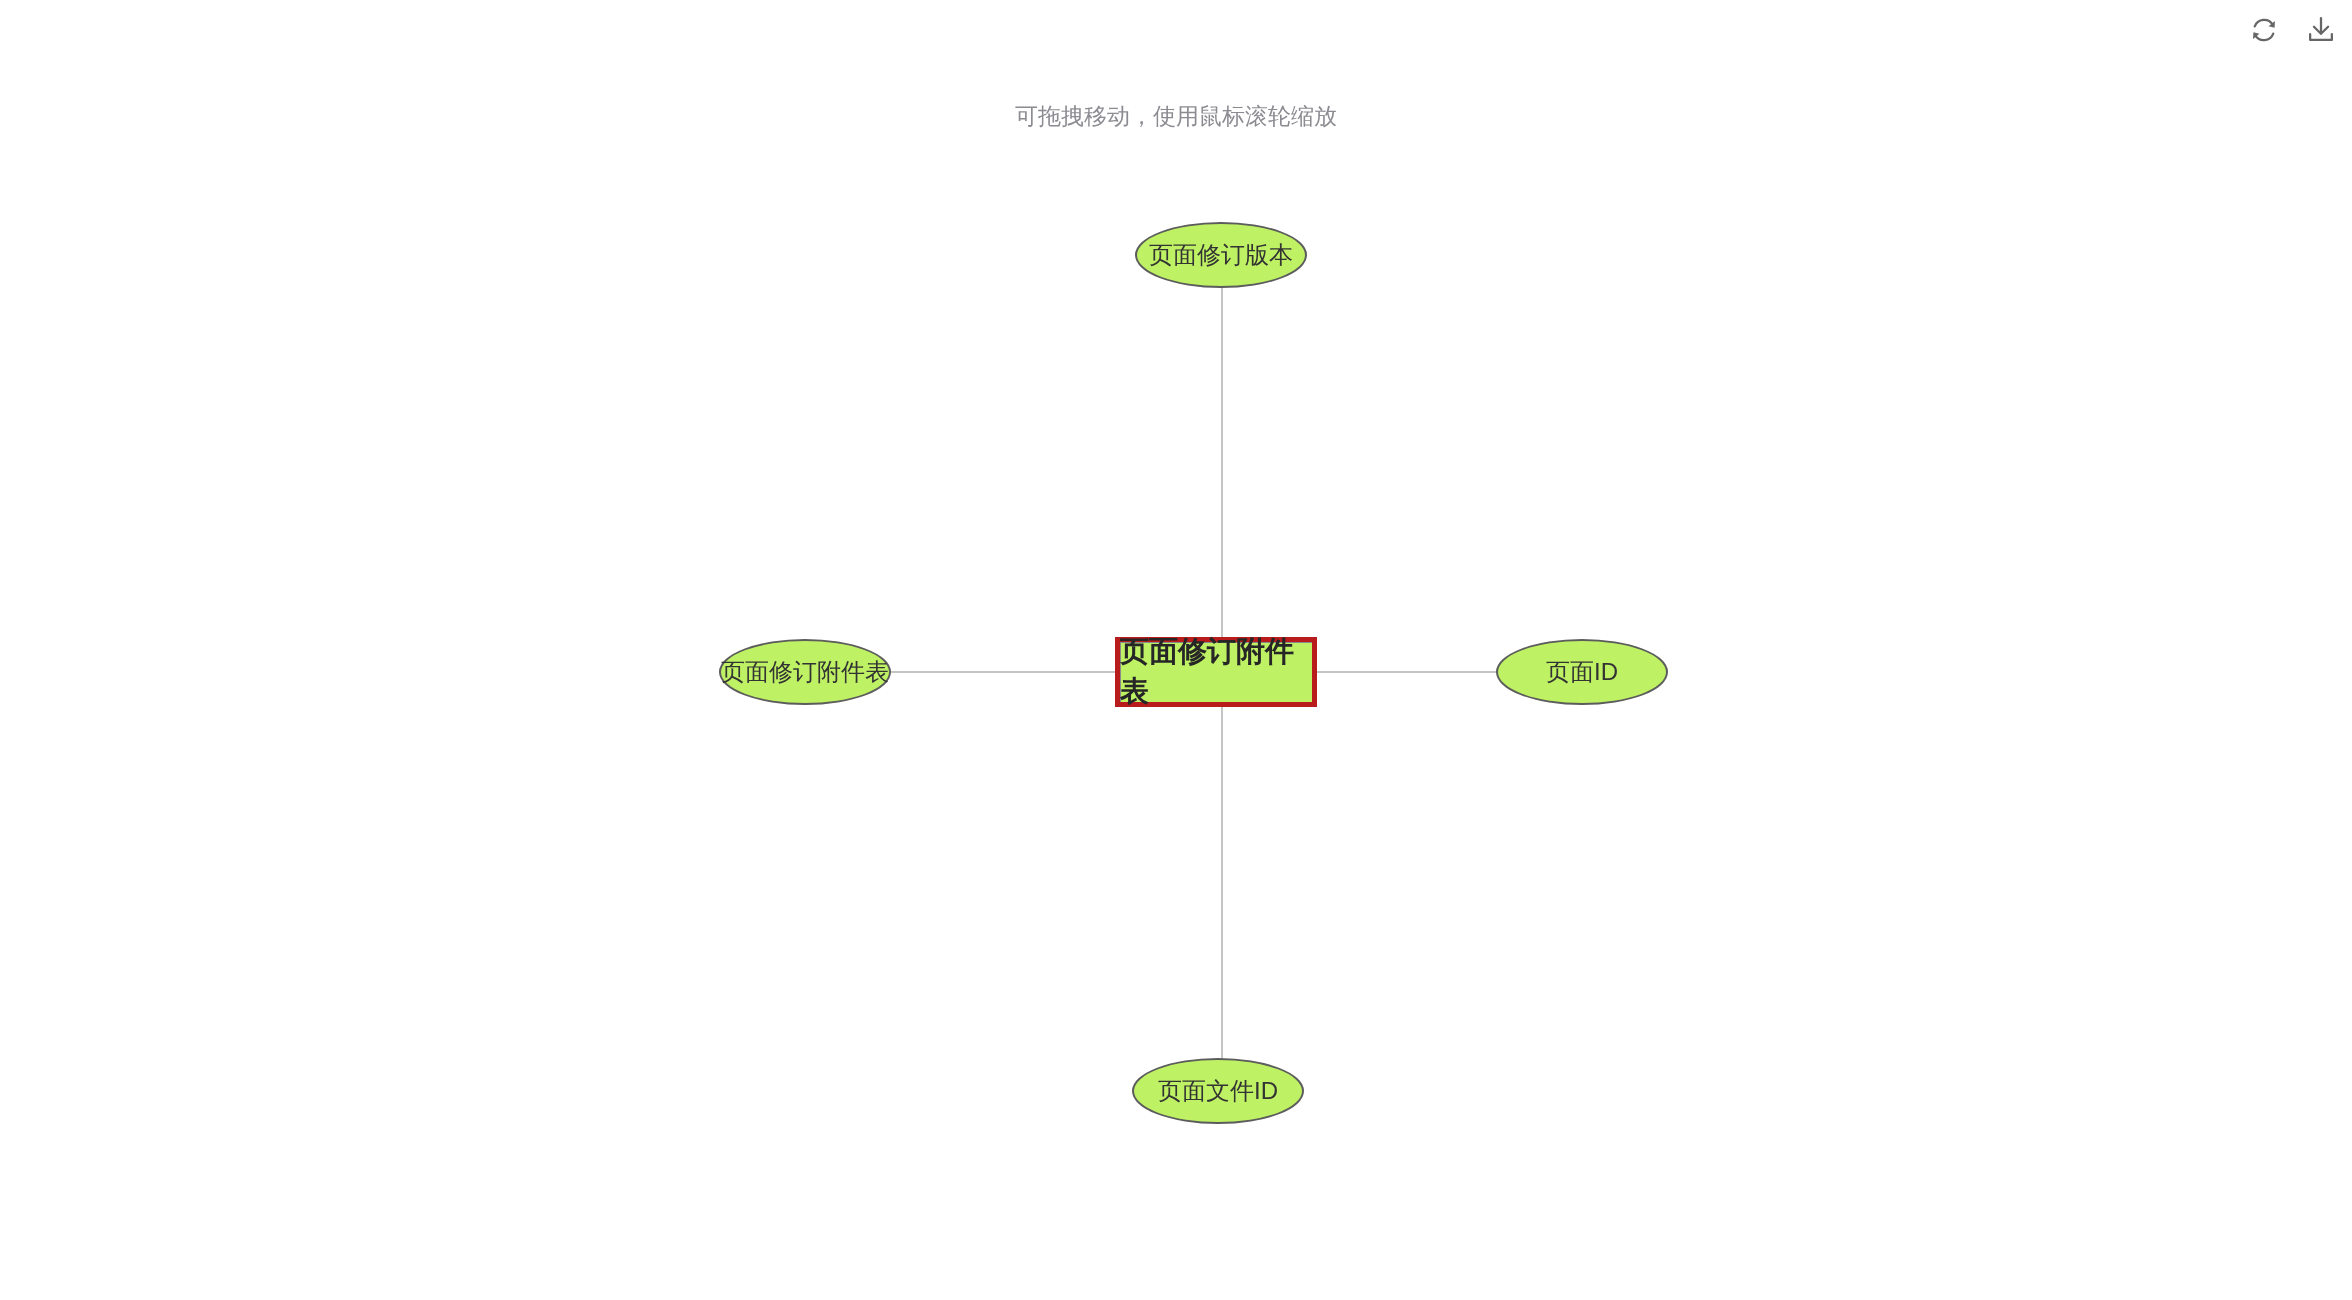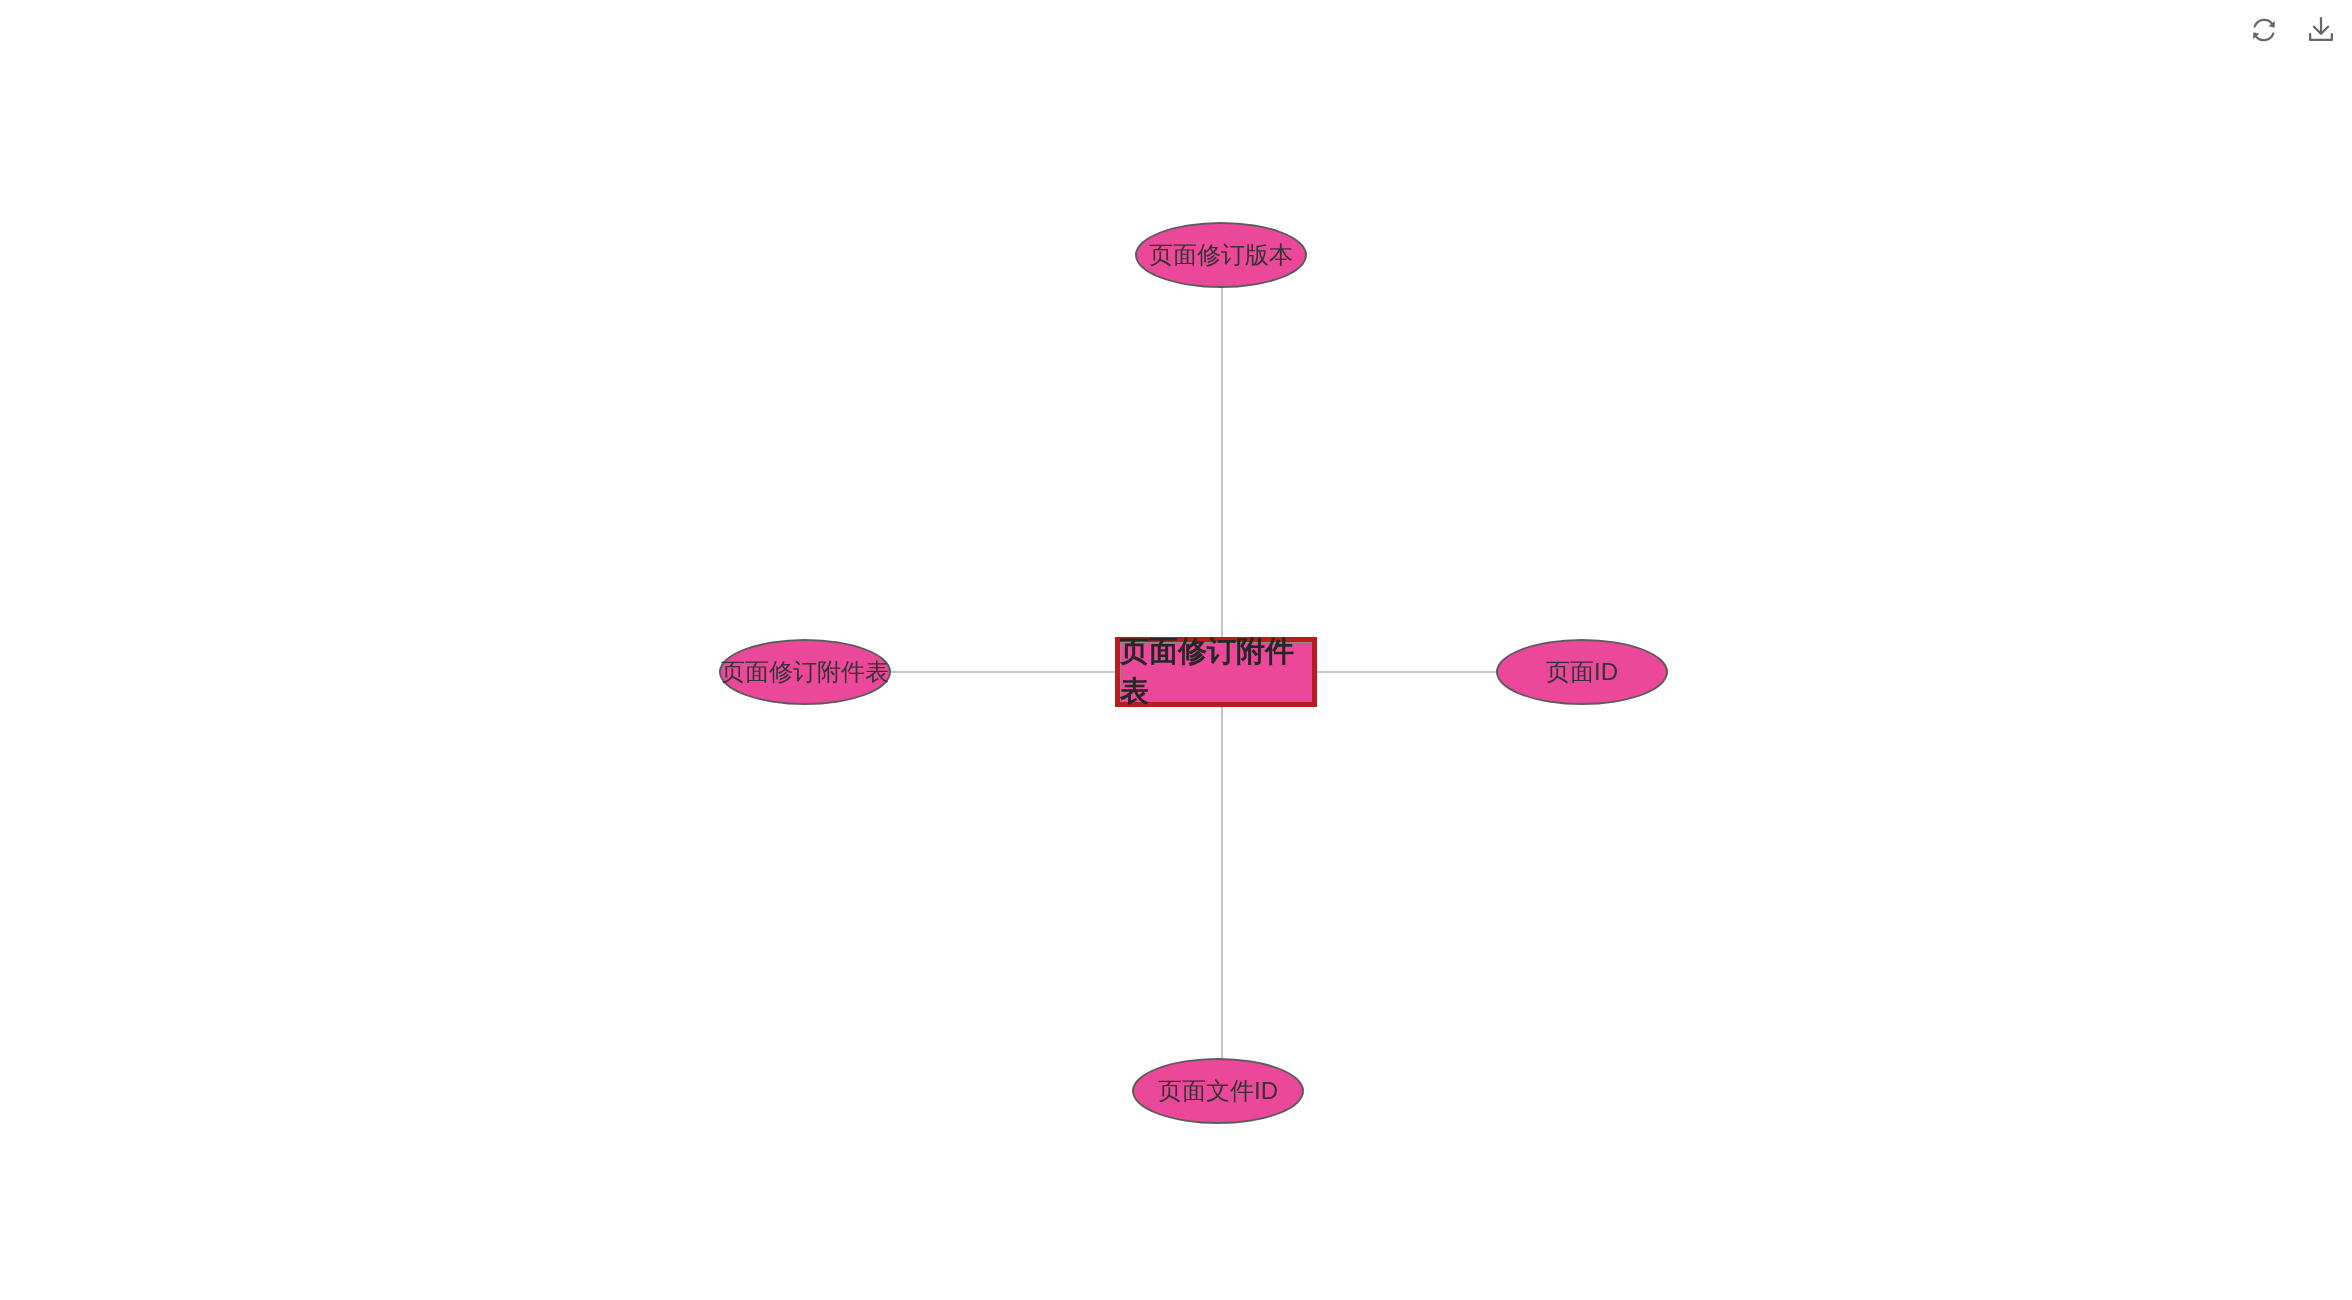--- a/index.html
+++ b/index.html
@@ -20,36 +20,37 @@
   .icon-btn svg { display:block; }
 
   
   .canvas { position:absolute; left:0; top:0; width:2352px; height:1300px; }
   .edge { position:absolute; background:#c5c5c5; z-index:1; }
   .edge-v { left:1221px; top:255px; width:2px; height:836px; }
   .edge-h { left:805px;  top:671px; width:834px; height:2px; }
 
   
   .node { position:absolute; z-index:2; display:flex; align-items:center; justify-content:center;
-          background:#ec4899; cursor:grab; }
+          background:#bef264; cursor:grab; }
   .entity { left:1115px; top:637px; width:202px; height:70px;
             border:5px solid #b91c1c; box-shadow:1px 1px 0 0 #8a8a8a inset;
             font-size:29px; font-weight:bold; color:#262626;font-family:Liberation Mono, monospace; }
   .attr { width:172px; height:66px; border:2px solid #5c5c5c; border-radius:50%;
           font-size:24px; color:#333333; }
   .attr-top    { left:1135px; top:222px; }
   .attr-left   { left:719px;  top:639px; }
   .attr-right  { left:1496px; top:639px; }
   .attr-bottom { left:1132px; top:1058px;align-items:center; }
 </style>
 </head>
 <body>
 
 <div class="stage">
 
+  <div class="page-subtitle">可拖拽移动，使用鼠标滚轮缩放</div>
 
   <div class="toolbar">
     <div class="icon-btn" title="">
       <svg width="34" height="34" viewBox="0 0 36 36">
         <g fill="none" stroke="#666666" stroke-width="2.4" stroke-linecap="round">
           <path d="M8.2 14.2 A10.6 10.6 0 0 1 27.2 12.4"></path>
           <path d="M27.8 21.8 A10.6 10.6 0 0 1 8.8 23.6"></path>
         </g>
         <g fill="#666666">
           <polygon points="29.2,15.6 22.9,13.9 29.6,8.4"></polygon>

